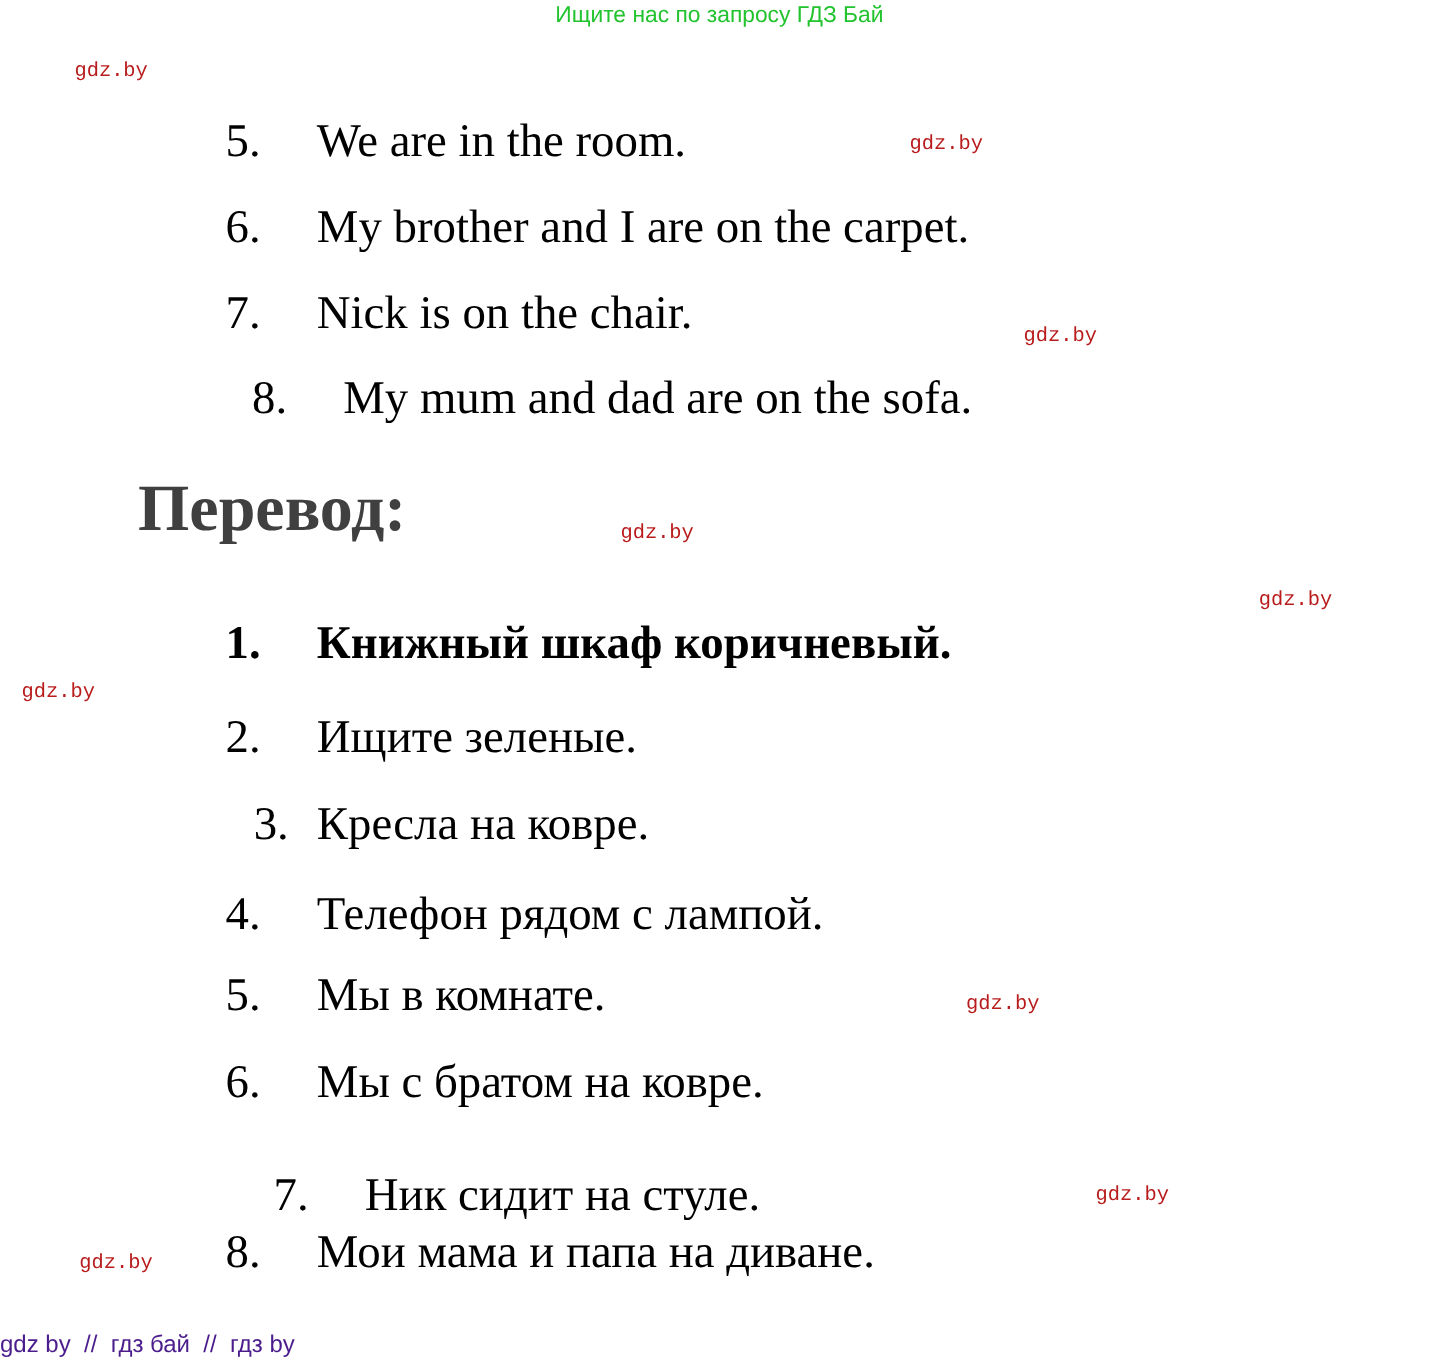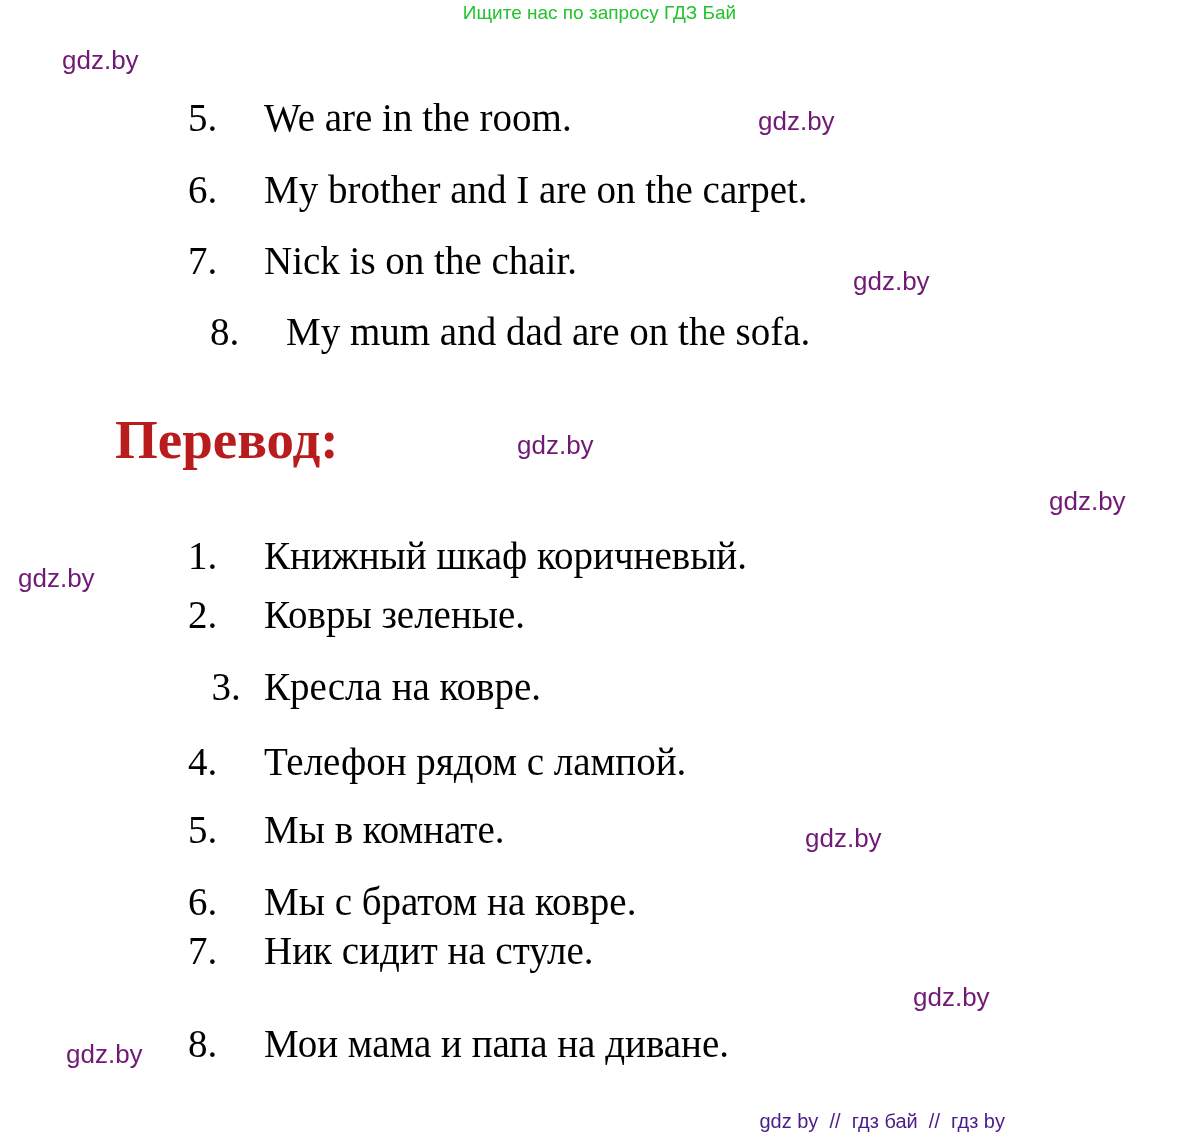--- a/index.html
+++ b/index.html
@@ -3,36 +3,36 @@
 <meta charset="utf-8">
 <style>
   html, body { margin: 0; padding: 0; background: #ffffff; }
   body { width: 1199px; height: 1137px; position: relative; overflow: hidden; }
   .banner {
     position: absolute; top: 0; left: 0; width: 1199px; text-align: center;
     font-family: "Liberation Sans", sans-serif; font-size: 19px; color: #22c32e;
     line-height: 26px;
   }
   .footer {
-    position: absolute; top: 1108px; left: 0; width: 1005px; text-align: right;
+    position: absolute; top: 1108px; left: 0; width: 1005px; text-align: left;
     font-family: "Liberation Sans", sans-serif; font-size: 20px; color: #4b1d8c;
     line-height: 26px;
   }
   .wm {
-    position: absolute; font-family: Liberation Sans, sans-serif; font-size: 26px;
-    color: #701a75; line-height: 30px; white-space: nowrap;
+    position: absolute; font-family: Liberation Mono, monospace; font-size: 17px;
+    color: #b91c1c; line-height: 30px; white-space: nowrap;
   }
   .line {
     position: absolute; left: 188px; font-family: "Liberation Serif", serif;
     font-size: 39px; color: #000; line-height: 64px; white-space: nowrap;
   }
   .num { display: inline-block; width: 76px; }
   .heading {
-    position: absolute; left: 115px; top: 408px; font-family: "Liberation Serif", serif;
-    font-size: 55px; font-weight: bold; color: #b91c1c; line-height: 64px;
+    position: absolute; left: 115px; top: 392px; font-family: "Liberation Serif", serif;
+    font-size: 55px; font-weight: bold; color: #404040; line-height: 64px;
   }
 </style>
 </head>
 <body>
 
 <div class="banner">Ищите нас по запросу ГДЗ Бай</div>
 
 <div class="wm" style="left:62px;top:45px;">gdz.by</div>
 <div class="wm" style="left:758px;top:106px;">gdz.by</div>
 <div class="wm" style="left:853px;top:266px;">gdz.by</div>
@@ -46,23 +46,23 @@
 <div>
   <div class="line" style="top:86px;"><span class="num">5.</span><span>We are in the room.</span></div>
   <div class="line" style="top:158px;"><span class="num">6.</span><span>My brother and I are on the carpet.</span></div>
   <div class="line" style="top:229px;"><span class="num">7.</span><span>Nick is on the chair.</span></div>
   <div class="line" style="top:300px;margin-left:22px;"><span class="num">8.</span><span>My mum and dad are on the sofa.</span></div>
 </div>
 
 <div class="heading">Перевод:</div>
 
 <div>
-  <div class="line" style="top:524px;"><span class="num">1.</span><span>Книжный шкаф коричневый.</span></div>
-  <div class="line" style="top:583px;"><span class="num">2.</span><span>Ковры зеленые.</span></div>
+  <div class="line" style="top:504px;font-weight:bold;"><span class="num">1.</span><span>Книжный шкаф коричневый.</span></div>
+  <div class="line" style="top:583px;"><span class="num">2.</span><span>Ищите зеленые.</span></div>
   <div class="line" style="top:655px;text-align:center;"><span class="num">3.</span><span>Кресла на ковре.</span></div>
   <div class="line" style="top:730px;"><span class="num">4.</span><span>Телефон рядом с лампой.</span></div>
   <div class="line" style="top:798px;"><span class="num">5.</span><span>Мы в комнате.</span></div>
   <div class="line" style="top:870px;"><span class="num">6.</span><span>Мы с братом на ковре.</span></div>
-  <div class="line" style="top:919px;"><span class="num">7.</span><span>Ник сидит на стуле.</span></div>
+  <div class="line" style="top:964px;margin-left:40px;"><span class="num">7.</span><span>Ник сидит на стуле.</span></div>
   <div class="line" style="top:1012px;"><span class="num">8.</span><span>Мои мама и папа на диване.</span></div>
 </div>
 
 <div class="footer" style="white-space:pre;">gdz by  //  гдз бай  //  гдз by</div>
 
 </body></html>

